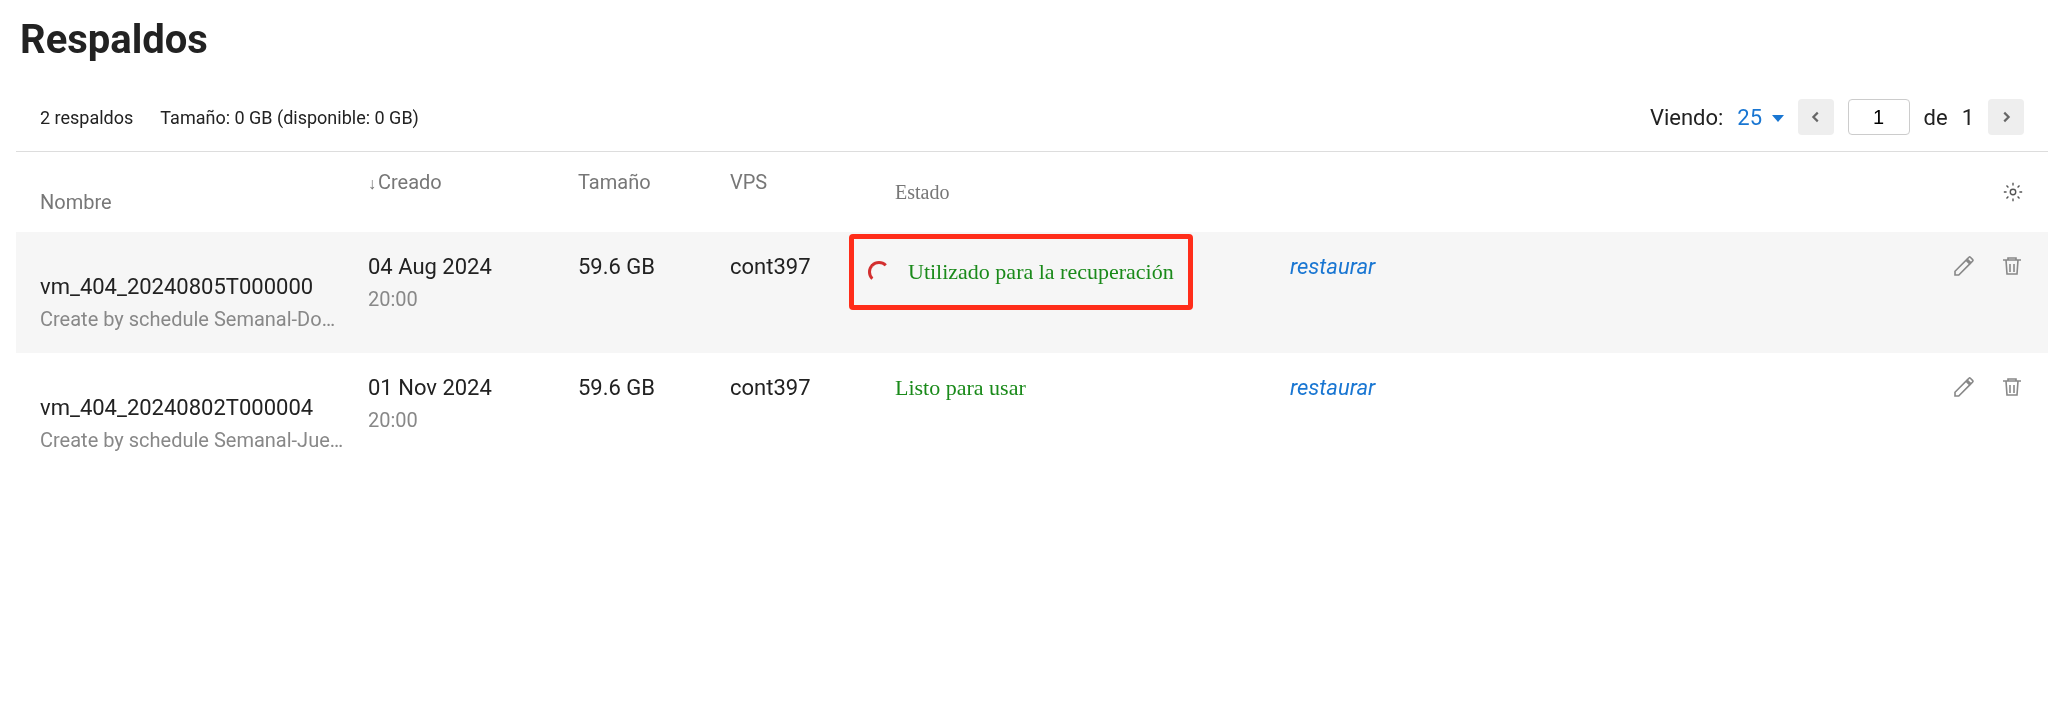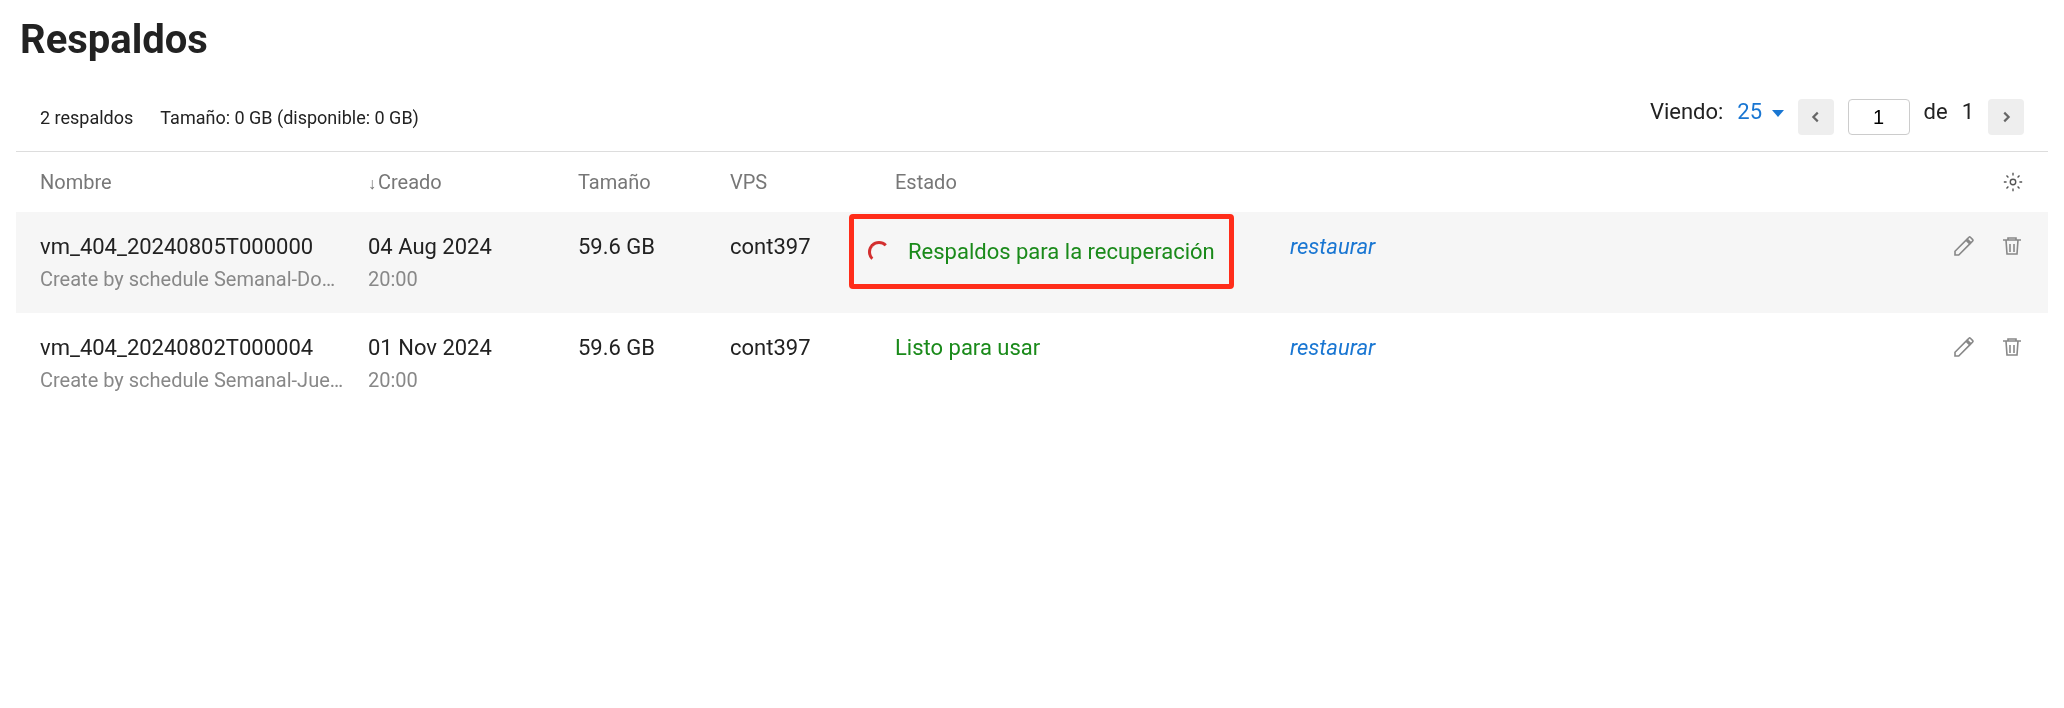--- a/index.html
+++ b/index.html
@@ -24,20 +24,21 @@
       border-bottom: 1px solid #ddd;
     }
     .toolbar-left {
       display: flex;
       gap: 27px;
       font-size: 18px;
       color: #222;
     }
     .toolbar-right {
       display: flex;
+      align-items: center;
       gap: 14px;
       font-size: 22px;
       color: #222;
     }
     .viewing-value {
       color: #1976d2;
       cursor: pointer;
     }
     .chevron-down {
       display: inline-block;
@@ -70,25 +71,25 @@
     }
     .table {
       width: 100%;
     }
     .thead {
       display: flex;
       padding: 18px 24px;
       color: #777;
       font-size: 20px;
     }
-    .col-name { flex: 0 0 328px; }
+    .col-name { flex: 0 0 328px; margin-top: 20px; }
     .col-created { flex: 0 0 210px; }
     .col-size { flex: 0 0 152px; }
     .col-vps { flex: 0 0 165px; }
-    .col-status { flex: 0 0 395px; display: flex; align-items: center; }
+    .col-status { flex: 0 0 395px; display: flex; align-items: center; font-family: Liberation Serif, serif; }
     .col-action { flex: 0 0 170px; }
     .col-icons { flex: 1; display: flex; justify-content: flex-end; gap: 24px; align-items: center; }
     .sort-arrow { font-size: 16px; margin-right: 2px; }
     .row {
       display: flex;
       padding: 22px 24px;
       font-size: 22px;
       align-items: flex-start;
     }
     .row.highlight {
@@ -181,21 +182,21 @@
     </div>
     <div class="col-created">
       <div class="primary">04 Aug 2024</div>
       <div class="secondary">20:00</div>
     </div>
     <div class="col-size primary">59.6 GB</div>
     <div class="col-vps primary">cont397</div>
     <div class="col-status">
       <div class="highlight-box">
         <span class="spinner"></span>
-        <span class="status-green">Respaldos para la recuperación</span>
+        <span class="status-green">Utilizado para la recuperación</span>
       </div>
     </div>
     <div class="col-action">
       <span class="action-link">restaurar</span>
     </div>
     <div class="col-icons">
       <svg class="icon-svg" viewBox="0 0 24 24">
         <path d="M3 17.25V21h3.75L17.81 9.94l-3.75-3.75L3 17.25zM20.71 7.04a1 1 0 0 0 0-1.41l-2.34-2.34a1 1 0 0 0-1.41 0l-1.83 1.83 3.75 3.75 1.83-1.83z"></path>
       </svg>
       <svg class="icon-svg" viewBox="0 0 24 24">

